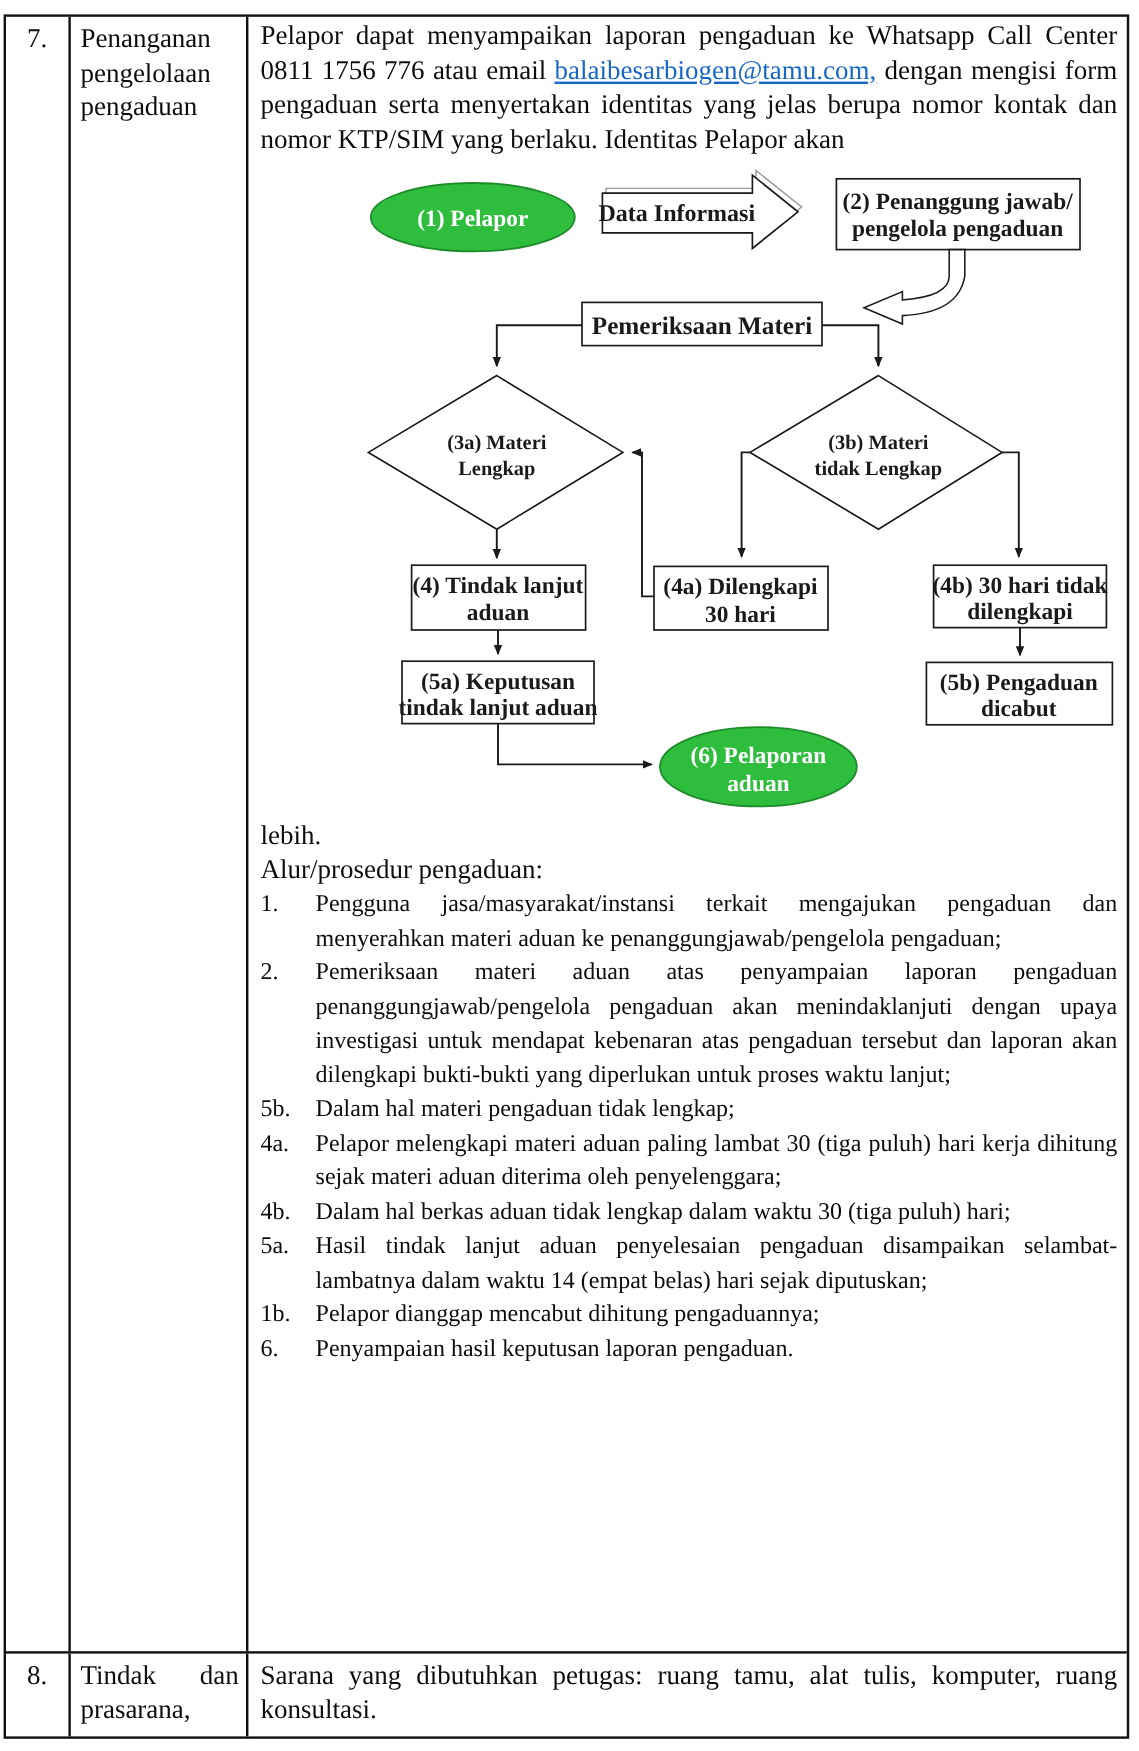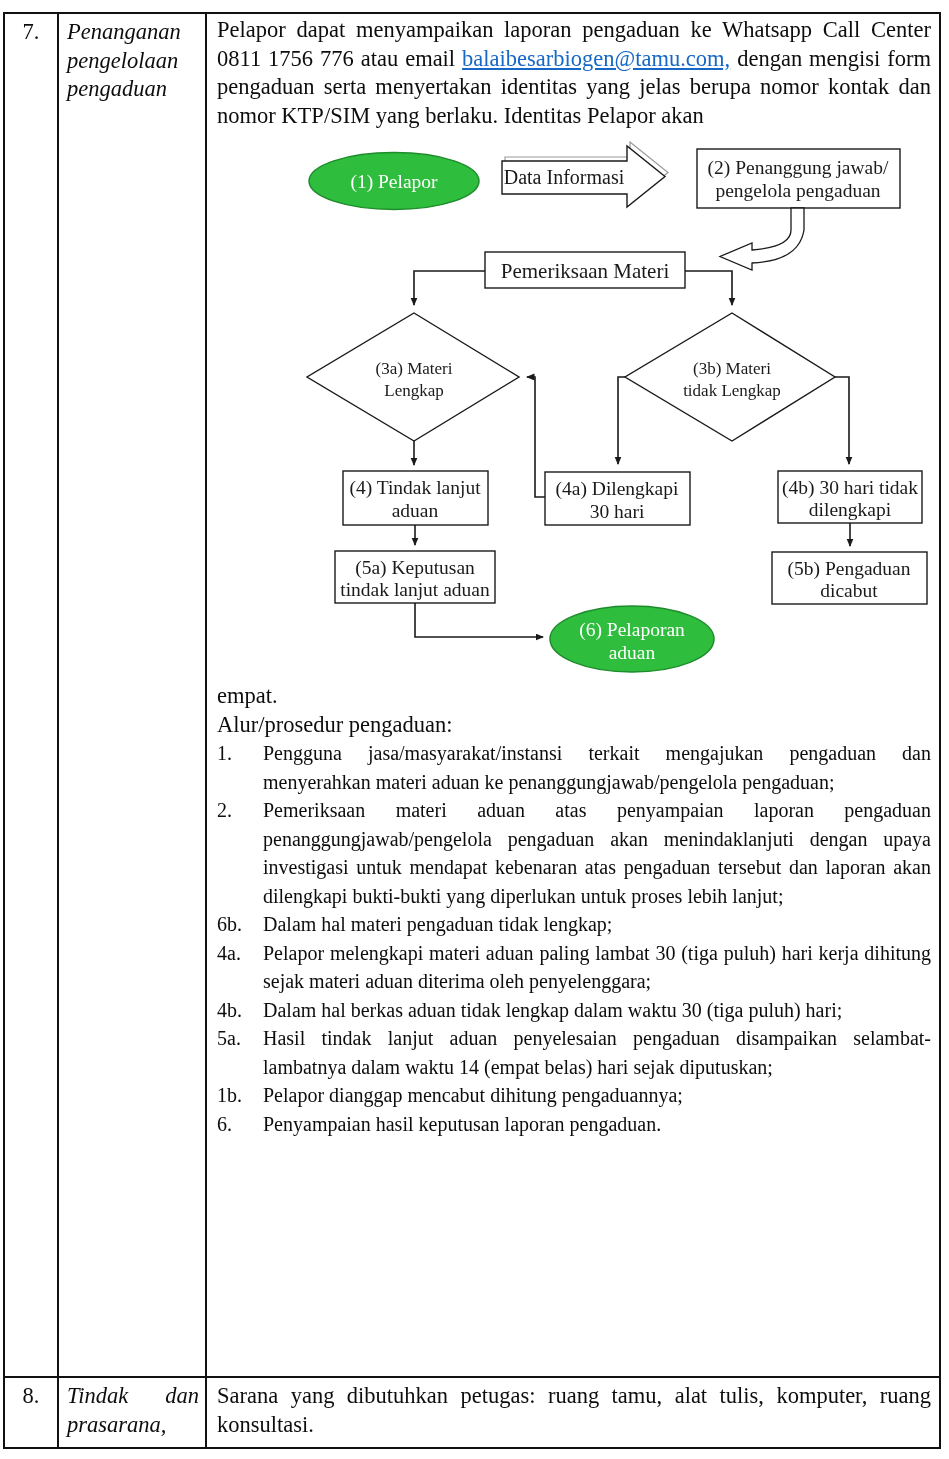--- a/index.html
+++ b/index.html
@@ -19,26 +19,26 @@
     position:absolute;left:3px;top:12px;width:938px;
     border:2px solid var(--line-black);
     box-sizing:border-box;
     background:#fff;
   }
   .trow{display:grid;grid-template-columns:54px 148px 1fr;}
   .trow.r7{height:1362px;border-bottom:2px solid var(--line-black);}
   .trow.r8{height:69px;}
   .cell{box-sizing:border-box;overflow:hidden;}
   .cell.c1{border-right:2px solid var(--line-black);text-align:center;padding-top:4px;}
-  .cell.c2{border-right:2px solid var(--line-black);padding:4px 6px 16px 8px;font-style:italic;}
+  .cell.c2{border-right:2px solid var(--line-black);padding:4px 6px 16px 8px;}
   .cell.c3{padding:2px 8px 0 10px;}
   .txt{font-size:22.5px;line-height:28.5px;}
   .just{text-align:justify;}
   .email-link{color:var(--link-blue);text-decoration:underline;text-decoration-color:var(--link-blue);}
-  .diagram-wrap{margin:4px 0 0 0;height:548px;}
+  .diagram-wrap{margin:4px 0 0 0;height:548px;font-weight:bold;}
   .fc-text{font-family:"Liberation Serif","DejaVu Serif",serif;fill:#1a1a1a;}
   .fc-text.white{fill:#ffffff;}
   .node-green{fill:var(--node-green);stroke:var(--node-green-border);stroke-width:1.5;}
   .fc-box{fill:#ffffff;stroke:#1a1a1a;stroke-width:1.4;}
   .fc-line{fill:none;stroke:#1a1a1a;stroke-width:1.6;}
   .fc-shadow{fill:#ffffff;stroke:#9a9a9a;stroke-width:1.2;}
   .li{padding-left:46px;text-indent:-46px;text-align:justify;font-size:20px;line-height:28.5px;}
   .li .marker{display:inline-block;width:46px;text-indent:0;}
 </style>
 </head>
@@ -149,27 +149,27 @@
           <line class="fc-line" x1="643" y1="389" x2="643" y2="412" marker-end="url(#ah)"></line>
 
           <g>
             <rect class="fc-box" x="565" y="418" width="155" height="52"></rect>
             <text class="fc-text" x="642" y="441" font-size="19.5" text-anchor="middle">(5b) Pengaduan</text>
             <text class="fc-text" x="642" y="463" font-size="19.5" text-anchor="middle">dicabut</text>
           </g>
         </svg>
       </div>
 
-      <div class="txt">empat.</div>
+      <div class="txt">lebih.</div>
       <div class="txt">Alur/prosedur pengaduan:</div>
 
       <div>
         <div class="li"><span class="marker">1.</span><span>Pengguna jasa/masyarakat/instansi terkait mengajukan pengaduan dan menyerahkan materi aduan ke penanggungjawab/pengelola pengaduan;</span></div>
-        <div class="li"><span class="marker">2.</span><span>Pemeriksaan materi aduan atas penyampaian laporan pengaduan penanggungjawab/pengelola pengaduan akan menindaklanjuti dengan upaya investigasi untuk mendapat kebenaran atas pengaduan tersebut dan laporan akan dilengkapi bukti-bukti yang diperlukan untuk proses lebih lanjut;</span></div>
-        <div class="li"><span class="marker">6b.</span><span>Dalam hal materi pengaduan tidak lengkap;</span></div>
+        <div class="li"><span class="marker">2.</span><span>Pemeriksaan materi aduan atas penyampaian laporan pengaduan penanggungjawab/pengelola pengaduan akan menindaklanjuti dengan upaya investigasi untuk mendapat kebenaran atas pengaduan tersebut dan laporan akan dilengkapi bukti-bukti yang diperlukan untuk proses waktu lanjut;</span></div>
+        <div class="li"><span class="marker">5b.</span><span>Dalam hal materi pengaduan tidak lengkap;</span></div>
         <div class="li"><span class="marker">4a.</span><span>Pelapor melengkapi materi aduan paling lambat 30 (tiga puluh) hari kerja dihitung sejak materi aduan diterima oleh penyelenggara;</span></div>
         <div class="li"><span class="marker">4b.</span><span>Dalam hal berkas aduan tidak lengkap dalam waktu 30 (tiga puluh) hari;</span></div>
         <div class="li"><span class="marker">5a.</span><span>Hasil tindak lanjut aduan penyelesaian pengaduan disampaikan selambat-lambatnya dalam waktu 14 (empat belas) hari sejak diputuskan;</span></div>
         <div class="li"><span class="marker">1b.</span><span>Pelapor dianggap mencabut dihitung pengaduannya;</span></div>
         <div class="li"><span class="marker">6.</span><span>Penyampaian hasil keputusan laporan pengaduan.</span></div>
       </div>
 
     </div>
   </div>
 

